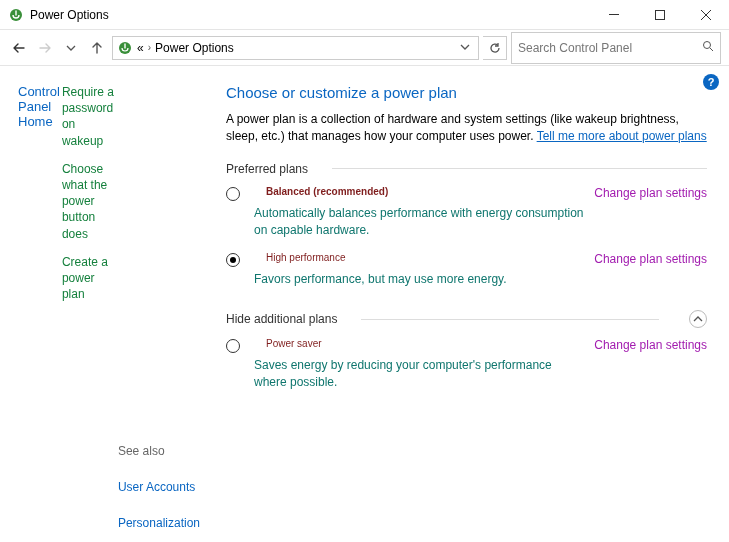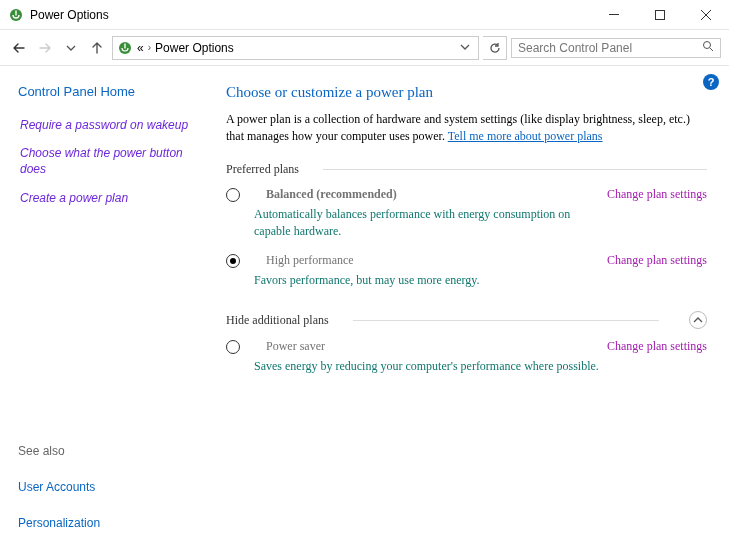--- a/index.html
+++ b/index.html
@@ -62,61 +62,60 @@
   }
   .breadcrumb .bc-icon { width:16px; height:16px; display:inline-flex; align-items:center; justify-content:center; margin-right:2px;}
   .breadcrumb .sep { color:#555; padding: 0 2px; font-size: 10px; }
   .breadcrumb .bc-item { color:#000; }
   .breadcrumb .chev { margin-left:auto; color:#555; padding-right:4px;}
   .refresh {
     width:24px; height:24px; border:1px solid #ccc; border-left:none;
     display:flex; align-items:center; justify-content:center; color:#555;
   }
   .search {
-    width:210px; height:20px; border:1px solid #ccc;
+    width:210px; height:32px; border:1px solid #ccc;
     margin-left:0; display:flex; align-items:center;
     padding: 0 6px; color:#777;
   }
   .search input {
     flex:1; border:none; outline:none; font-size:12px; color:#000; background:transparent;
   }
   .search input::placeholder { color:#777; }
   .search .sicon { color:#555; margin-left:4px; }
 
   
   .body { position:relative; display:flex; height: calc(542px - 30px - 36px); }
   .help-badge {
     position:absolute; top:8px; right:10px;
     width:16px; height:16px; border-radius:50%;
     background:#0a66c2; color:#fff; font-weight:bold;
     font-size:11px; display:flex; align-items:center; justify-content:center;
   }
   .sidebar {
     width: 212px;
     padding: 18px 12px 12px 18px;
-    display:flex; flex-direction:column;
+    display:flex; flex-direction:row;
     font-size:12px;
   }
   .cp-home { color:#0a66c2; font-size:13px; margin-bottom:18px; }
   .side-links { display:flex; flex-direction:column; gap:12px; }
-  .side-link { display:flex; align-items:flex-start; gap:6px; color:#6d28d9; line-height:1.35;font-style:italic; }
+  .side-link { display:flex; align-items:flex-start; gap:6px; color:#15803d; line-height:1.35; }
   .side-link .icon { width:16px; height:16px; flex:0 0 16px; display:inline-flex; align-items:center; justify-content:center; margin-left:-18px; margin-right:-2px;}
   .side-link.noicon .icon { visibility:hidden; }
   .see-also {
     margin-top:auto; padding-top:20px;
     display:flex; flex-direction:column; gap:22px;
   }
   .see-also .hdr { color:#666; }
   .see-also a { color:#0a66c2; text-decoration:none; }
 
   .main {
     flex:1;
     padding: 18px 22px 12px 14px;
     position:relative;
-    font-family:Liberation Serif, serif;
   }
   .main h1 {
     font-size:15px; font-weight:400; color:#0a66c2; margin-bottom:10px;
   }
   .intro { font-size:12px; color:#000; line-height:1.45; margin-bottom:16px; }
   .intro a { color:#0a66c2; text-decoration:underline; }
 
   .group-hdr {
     font-size:12px; color:#333;
     display:flex; align-items:center; gap:24px; margin-bottom:10px;
@@ -136,21 +135,21 @@
     align-items:start;
   }
   .plan .radio {
     width:14px; height:14px; border:1px solid #333; border-radius:50%;
     margin-top:1px;
     display:flex; align-items:center; justify-content:center;
   }
   .plan .radio.selected::after {
     content:""; width:6px; height:6px; background:#000; border-radius:50%;
   }
-  .plan .title { font-size:12px; font-weight:600; color:#737373;padding-left:12px; }
+  .plan .title { font-size:10px; font-weight:600; color:#7f1d1d;padding-left:12px; }
   .plan .title.normal { font-weight:400; }
   .plan .desc { grid-column:2 / 3; font-size:12px; color:#0f766e; line-height:1.4; margin-top:4px; }
   .plan a.change { color:#a21caf; font-size:12px; text-align:right; }
 
   a { cursor:default; }
 </style>
 </head>
 <body>
 
 <div class="titlebar">
@@ -259,21 +258,21 @@
     <div class="see-also">
       <div class="hdr">See also</div>
       <a>User Accounts</a>
       <a>Personalization</a>
     </div>
   </div>
 
   <div class="main">
     <h1>Choose or customize a power plan</h1>
     <p class="intro">
-      <span>A power plan is a collection of hardware and system settings (like display brightness, sleep, etc.) that manages how your computer uses power. </span><a>Tell me more about power plans</a>
+      <span>A power plan is a collection of hardware and system settings (like wakeup brightness, sleep, etc.) that manages how your computer uses power. </span><a>Tell me more about power plans</a>
     </p>
 
     <div class="group-hdr">
       <span>Preferred plans</span>
       <span class="line"></span>
     </div>
 
     <div class="plan">
       <div class="radio"></div>
       <div class="title">Balanced (recommended)</div>

